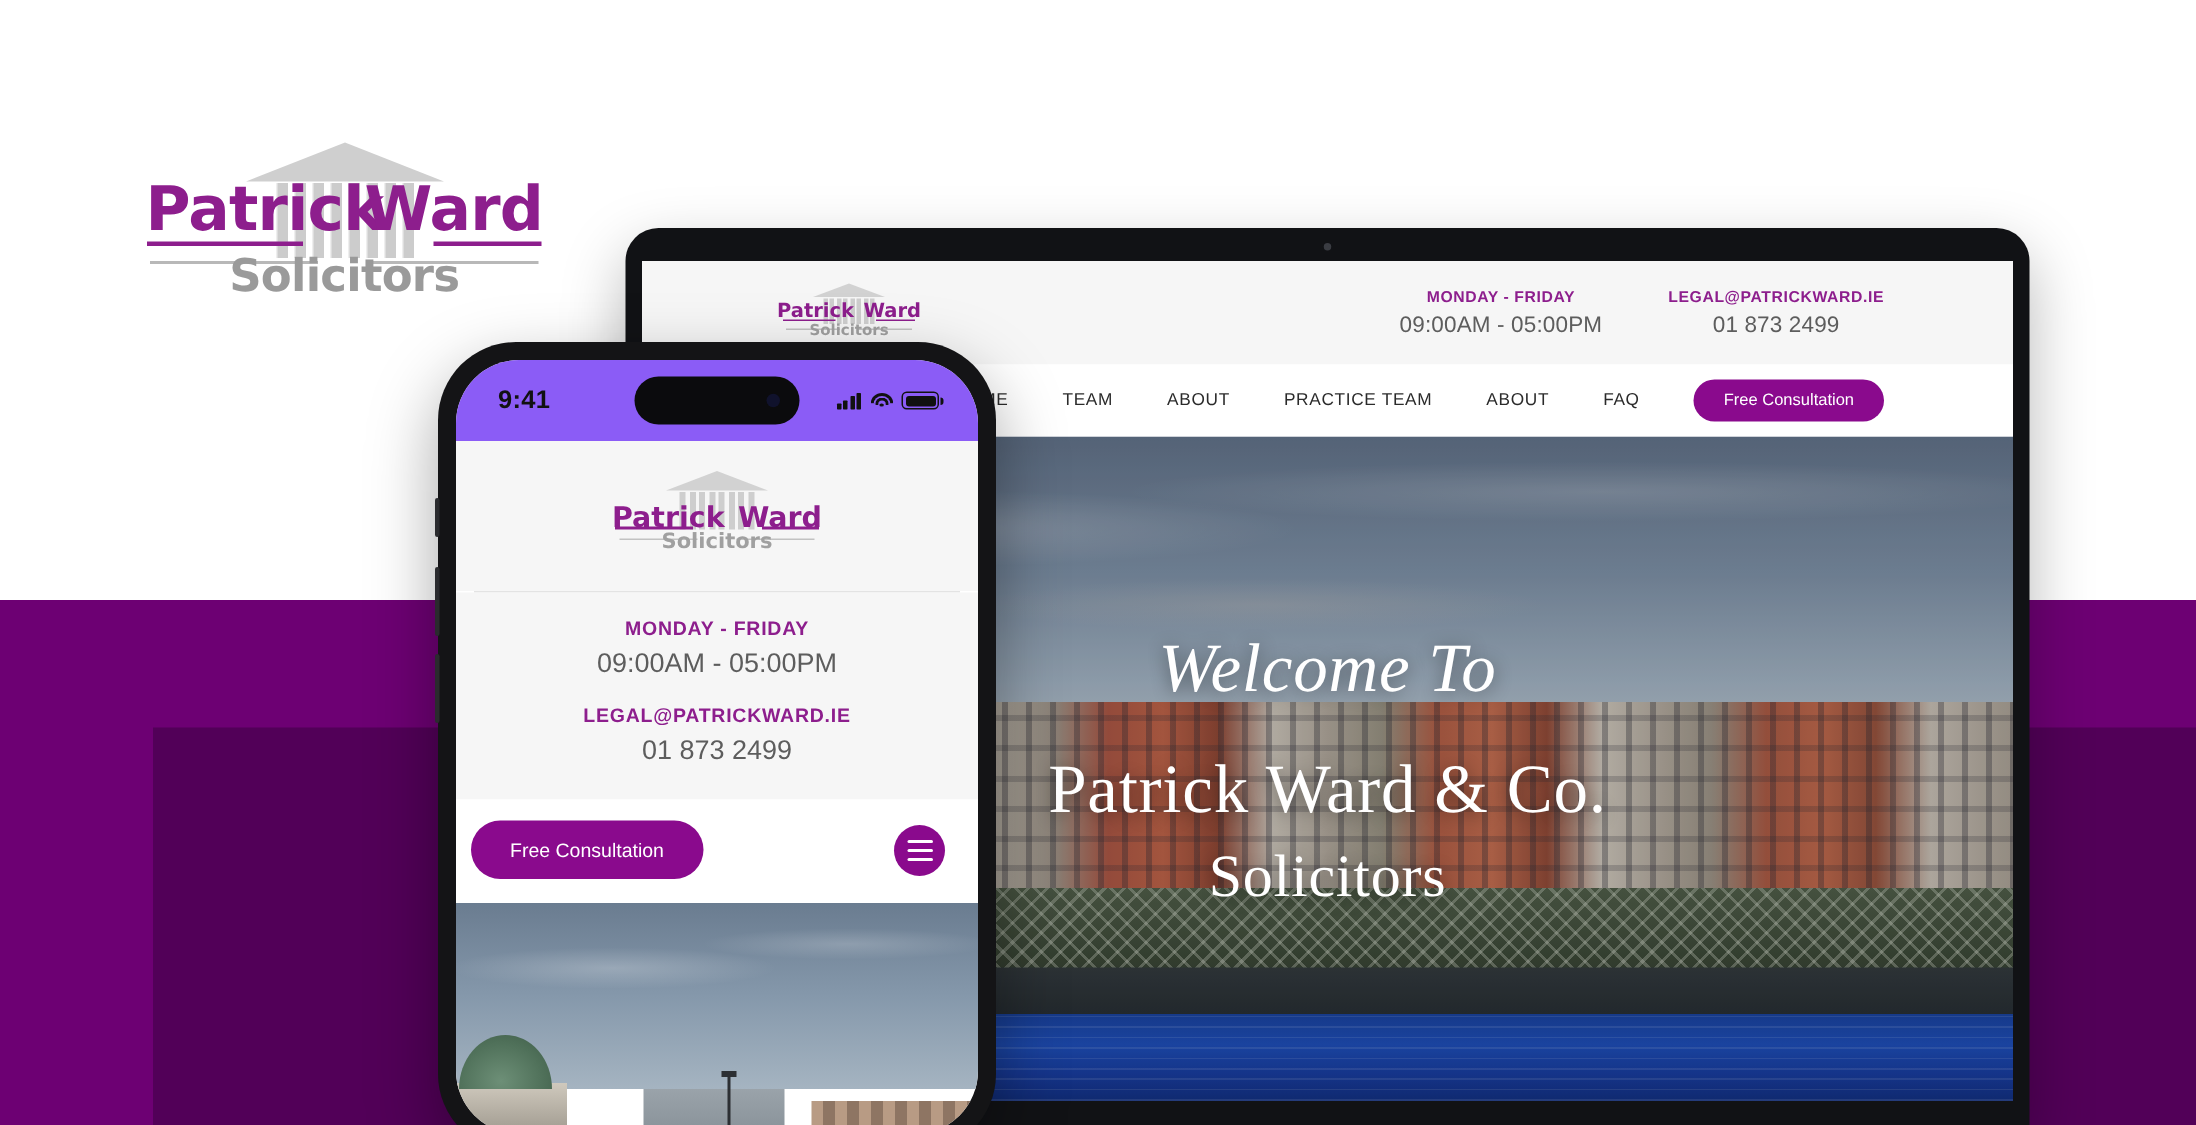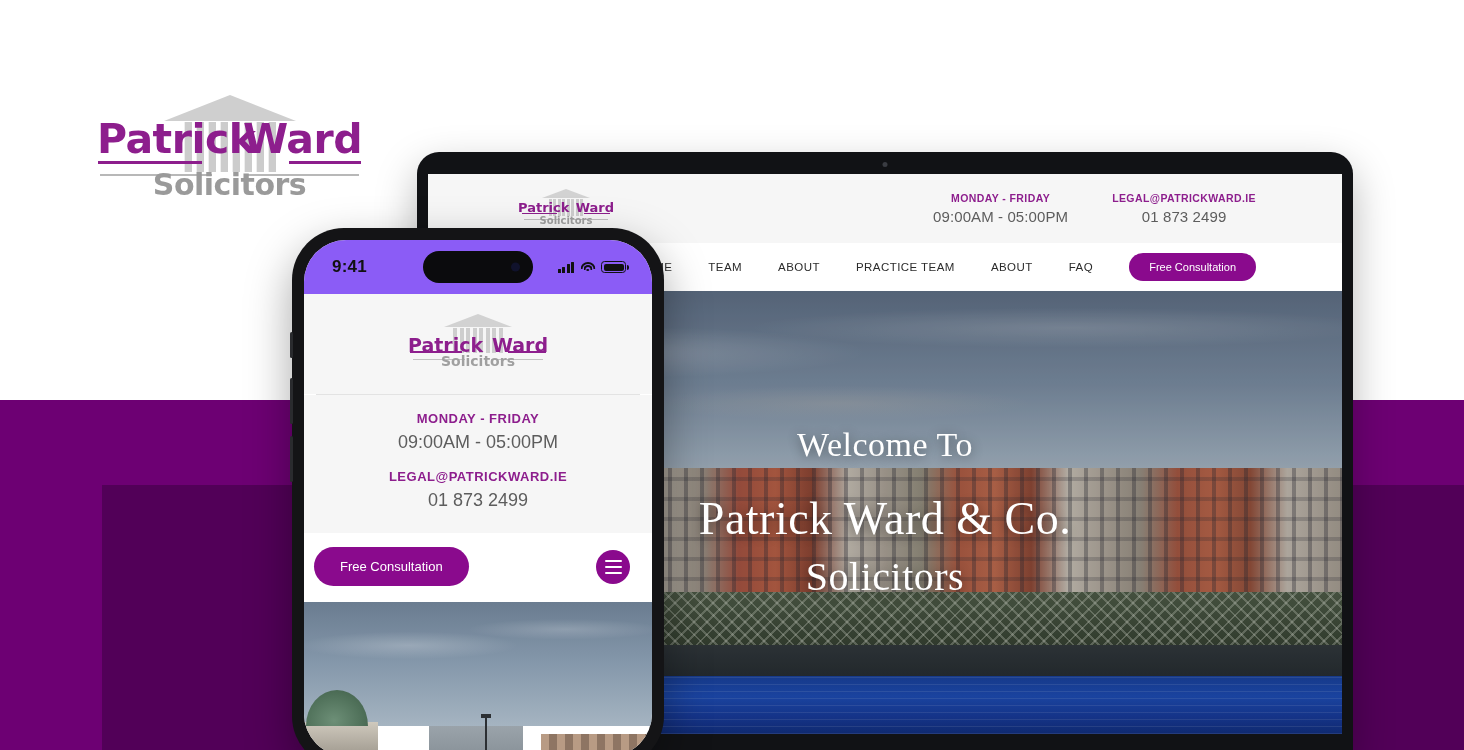--- a/index.html
+++ b/index.html
@@ -134,21 +134,21 @@
     background: linear-gradient(#17409c 0%, #1b4bb5 35%, #15399a 70%, #0f2d7e 100%); }
   .hero-water-shine { position:absolute; inset:0;
     background: repeating-linear-gradient(0deg, rgba(255,255,255,.10) 0 1px, transparent 1px 7px); }
   .hero-veil { position:absolute; inset:0; background: rgba(20,20,30,.14); }
 
   .hero-copy {
     position: absolute; left: 0; right: 0; top: 50%; transform: translateY(-50%);
     text-align: center; color: #ffffff; font-family: "Liberation Serif", serif;
     text-shadow: 0 2px 12px rgba(0,0,0,.45);
   }
-  .hero-l1 { font-size: 34px; letter-spacing: .5px; }
+  .hero-l1 { font-size: 46px; letter-spacing: .5px; font-style: italic; }
   .hero-l2 { font-size: 46px; margin-top: 28px; letter-spacing: .5px; }
   .hero-l3 { font-size: 40px; margin-top: 8px; letter-spacing: .5px; }
 
   
   .phone {
     position: absolute; left: 292px; top: 228px; width: 372px; height: 540px;
     background: #141416; border-radius: 52px; padding: 12px;
     box-shadow: 0 18px 46px rgba(0,0,0,.35);
   }
   .phone-btn { position: absolute; left: -2px; background: #2a2b2e; border-radius: 2px; width: 3px; }

